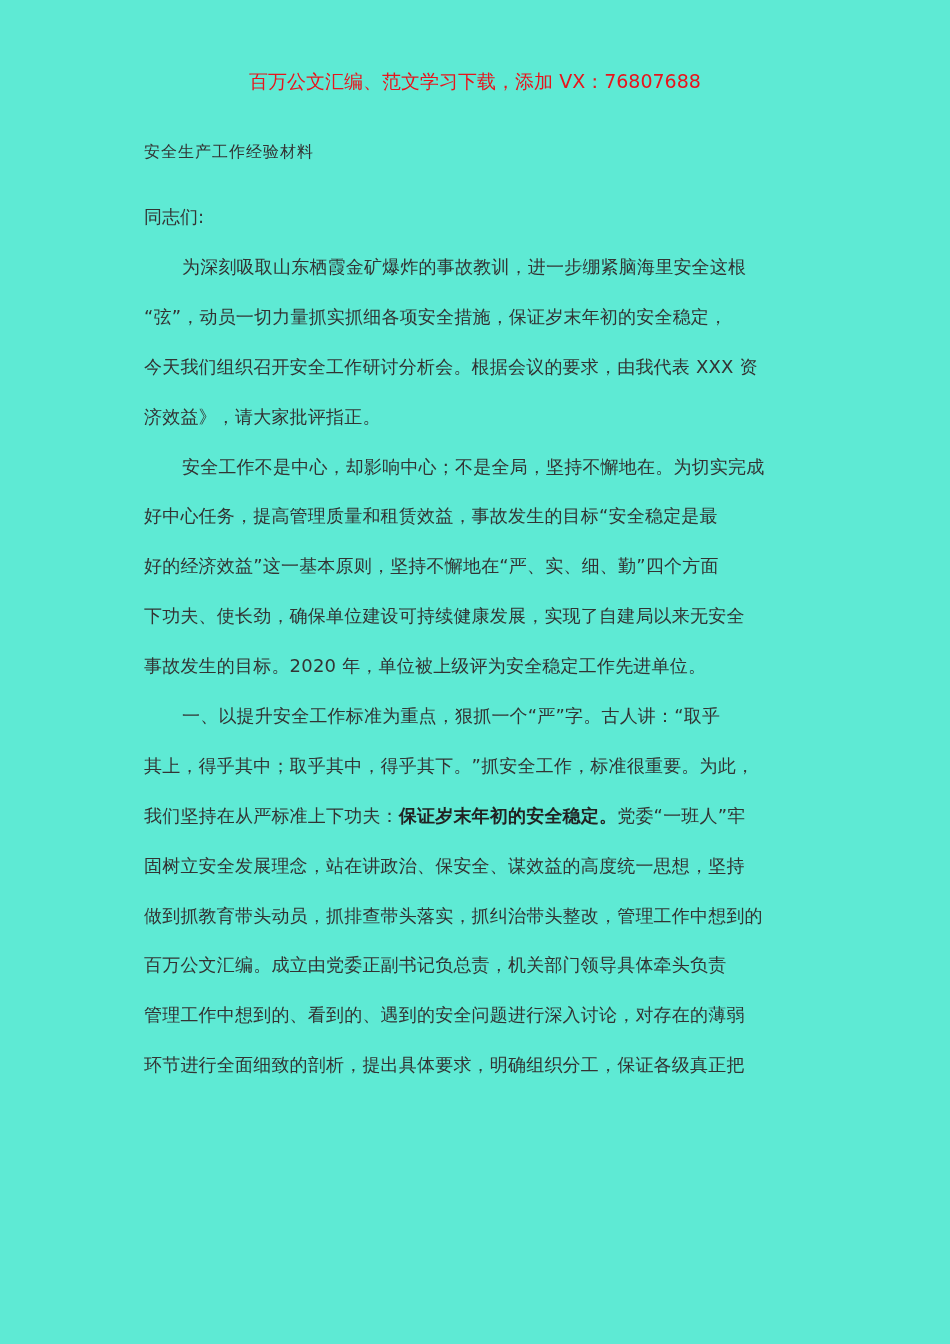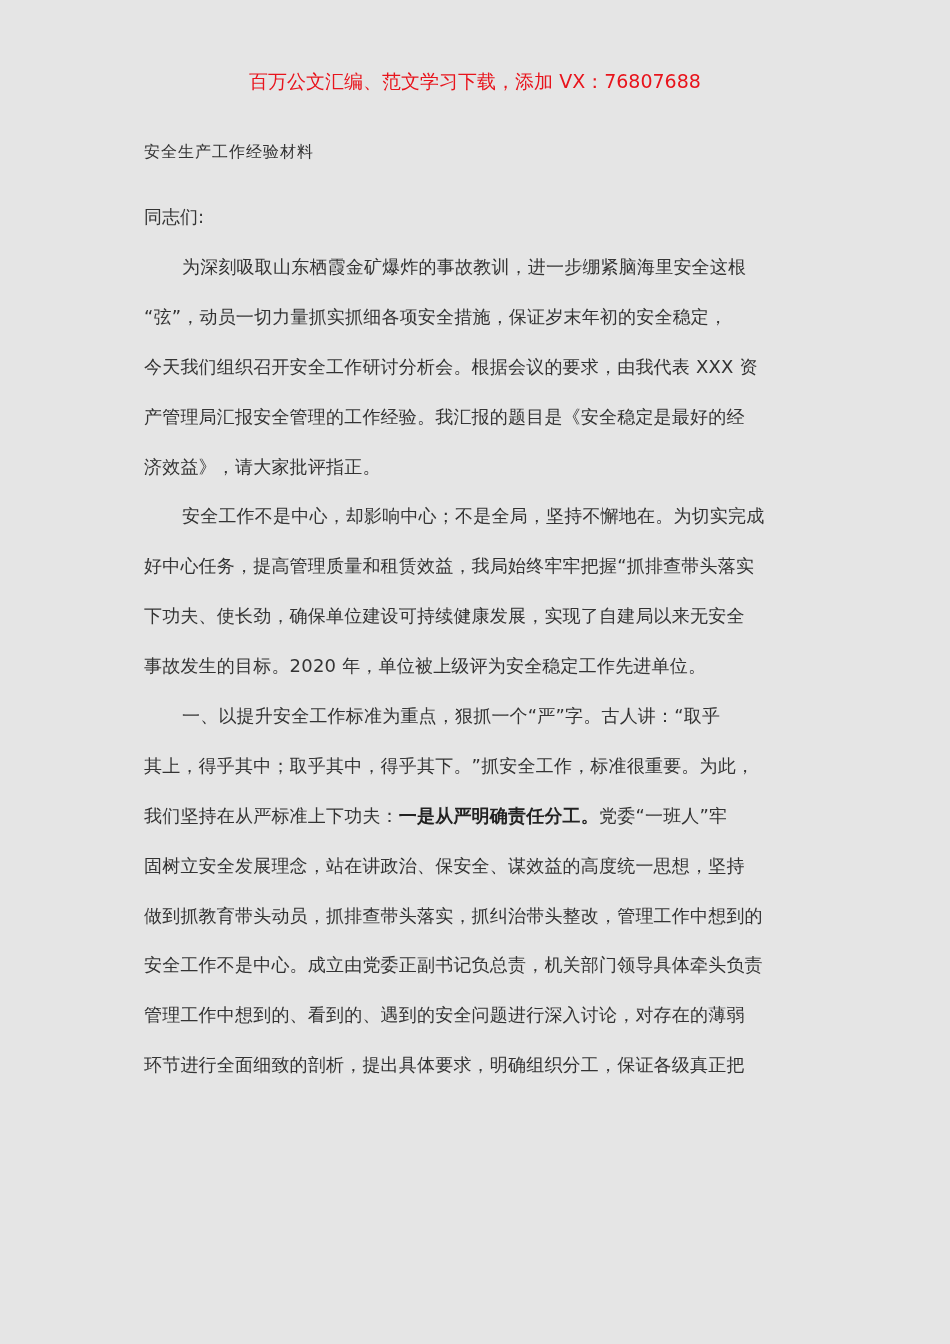--- a/index.html
+++ b/index.html
@@ -14,21 +14,21 @@
       overflow: hidden;
       font-family: "DejaVu Sans", "Liberation Sans", sans-serif;
       color: #333333;
     }
     .page {
       position: absolute;
       left: 0;
       top: 0;
       width: 950px;
       height: 1344px;
-      background: #e5e5e5;
+      background: #5eead4;
     }
     .watermark {
       position: absolute;
       left: 0;
       top: 66px;
       width: 950px;
       text-align: center;
       font-size: 19px;
       line-height: 30px;
       color: #e8141c;
@@ -83,29 +83,29 @@
   <div class="watermark">百万公文汇编、范文学习下载，添加 VX：76807688</div>
 
   <div class="doc-title">安全生产工作经验材料</div>
 
   <div class="salutation">同志们:</div>
 
   <div class="body-lines">
     <div class="line indent">为深刻吸取山东栖霞金矿爆炸的事故教训，进一步绷紧脑海里安全这根</div>
     <div class="line">“弦”，动员一切力量抓实抓细各项安全措施，保证岁末年初的安全稳定，</div>
     <div class="line">今天我们组织召开安全工作研讨分析会。根据会议的要求，由我代表 XXX 资</div>
-    <div class="line">产管理局汇报安全管理的工作经验。我汇报的题目是《安全稳定是最好的经</div>
     <div class="line">济效益》，请大家批评指正。</div>
     <div class="line indent">安全工作不是中心，却影响中心；不是全局，坚持不懈地在。为切实完成</div>
-    <div class="line">好中心任务，提高管理质量和租赁效益，我局始终牢牢把握“抓排查带头落实</div>
+    <div class="line">好中心任务，提高管理质量和租赁效益，事故发生的目标“安全稳定是最</div>
+    <div class="line">好的经济效益”这一基本原则，坚持不懈地在“严、实、细、勤”四个方面</div>
     <div class="line">下功夫、使长劲，确保单位建设可持续健康发展，实现了自建局以来无安全</div>
     <div class="line">事故发生的目标。2020 年，单位被上级评为安全稳定工作先进单位。</div>
     <div class="line indent">一、以提升安全工作标准为重点，狠抓一个“严”字。古人讲：“取乎</div>
     <div class="line">其上，得乎其中；取乎其中，得乎其下。”抓安全工作，标准很重要。为此，</div>
-    <div class="line"><span>我们坚持在从严标准上下功夫：</span><span class="bold">一是从严明确责任分工。</span><span>党委“一班人”牢</span></div>
+    <div class="line"><span>我们坚持在从严标准上下功夫：</span><span class="bold">保证岁末年初的安全稳定。</span><span>党委“一班人”牢</span></div>
     <div class="line">固树立安全发展理念，站在讲政治、保安全、谋效益的高度统一思想，坚持</div>
     <div class="line">做到抓教育带头动员，抓排查带头落实，抓纠治带头整改，管理工作中想到的</div>
-    <div class="line">安全工作不是中心。成立由党委正副书记负总责，机关部门领导具体牵头负责</div>
+    <div class="line">百万公文汇编。成立由党委正副书记负总责，机关部门领导具体牵头负责</div>
     <div class="line">管理工作中想到的、看到的、遇到的安全问题进行深入讨论，对存在的薄弱</div>
     <div class="line">环节进行全面细致的剖析，提出具体要求，明确组织分工，保证各级真正把</div>
   </div>
 
 </div>
 
 </body></html>

